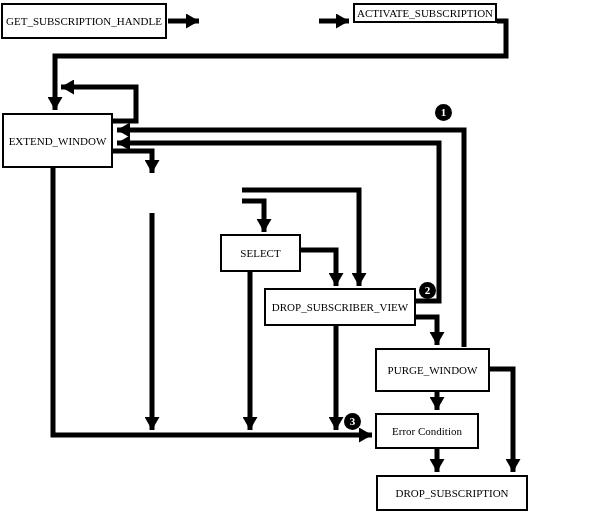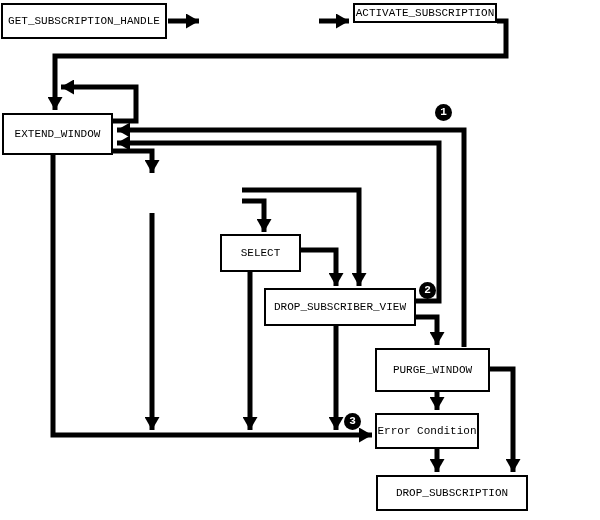--- a/index.html
+++ b/index.html
@@ -5,21 +5,21 @@
   html, body {
     margin: 0;
     padding: 0;
     background: #ffffff;
   }
   .stage {
     position: relative;
     width: 600px;
     height: 520px;
     background: #ffffff;
-    font-family: Liberation Mono, monospace;
+    font-family: Liberation Serif, serif;
     overflow: hidden;
   }
   .edges {
     position: absolute;
     left: 0;
     top: 0;
     width: 600px;
     height: 520px;
   }
   .edges polyline {
@@ -104,21 +104,21 @@
 
   <div class="node" style="left:1px;top:3px;width:166px;height:36px">
     <span>GET_SUBSCRIPTION_HANDLE</span>
   </div>
 
 
   <div class="node" style="left:353px;top:3px;width:144px;height:20px">
     <span>ACTIVATE_SUBSCRIPTION</span>
   </div>
 
-  <div class="node" style="left:2px;top:113px;width:111px;height:42px">
+  <div class="node" style="left:2px;top:113px;width:111px;height:55px">
     <span>EXTEND_WINDOW</span>
   </div>
 
 
   <div class="node" style="left:220px;top:234px;width:81px;height:38px">
     <span>SELECT</span>
   </div>
 
   <div class="node" style="left:264px;top:288px;width:152px;height:38px">
     <span>DROP_SUBSCRIBER_VIEW</span>

